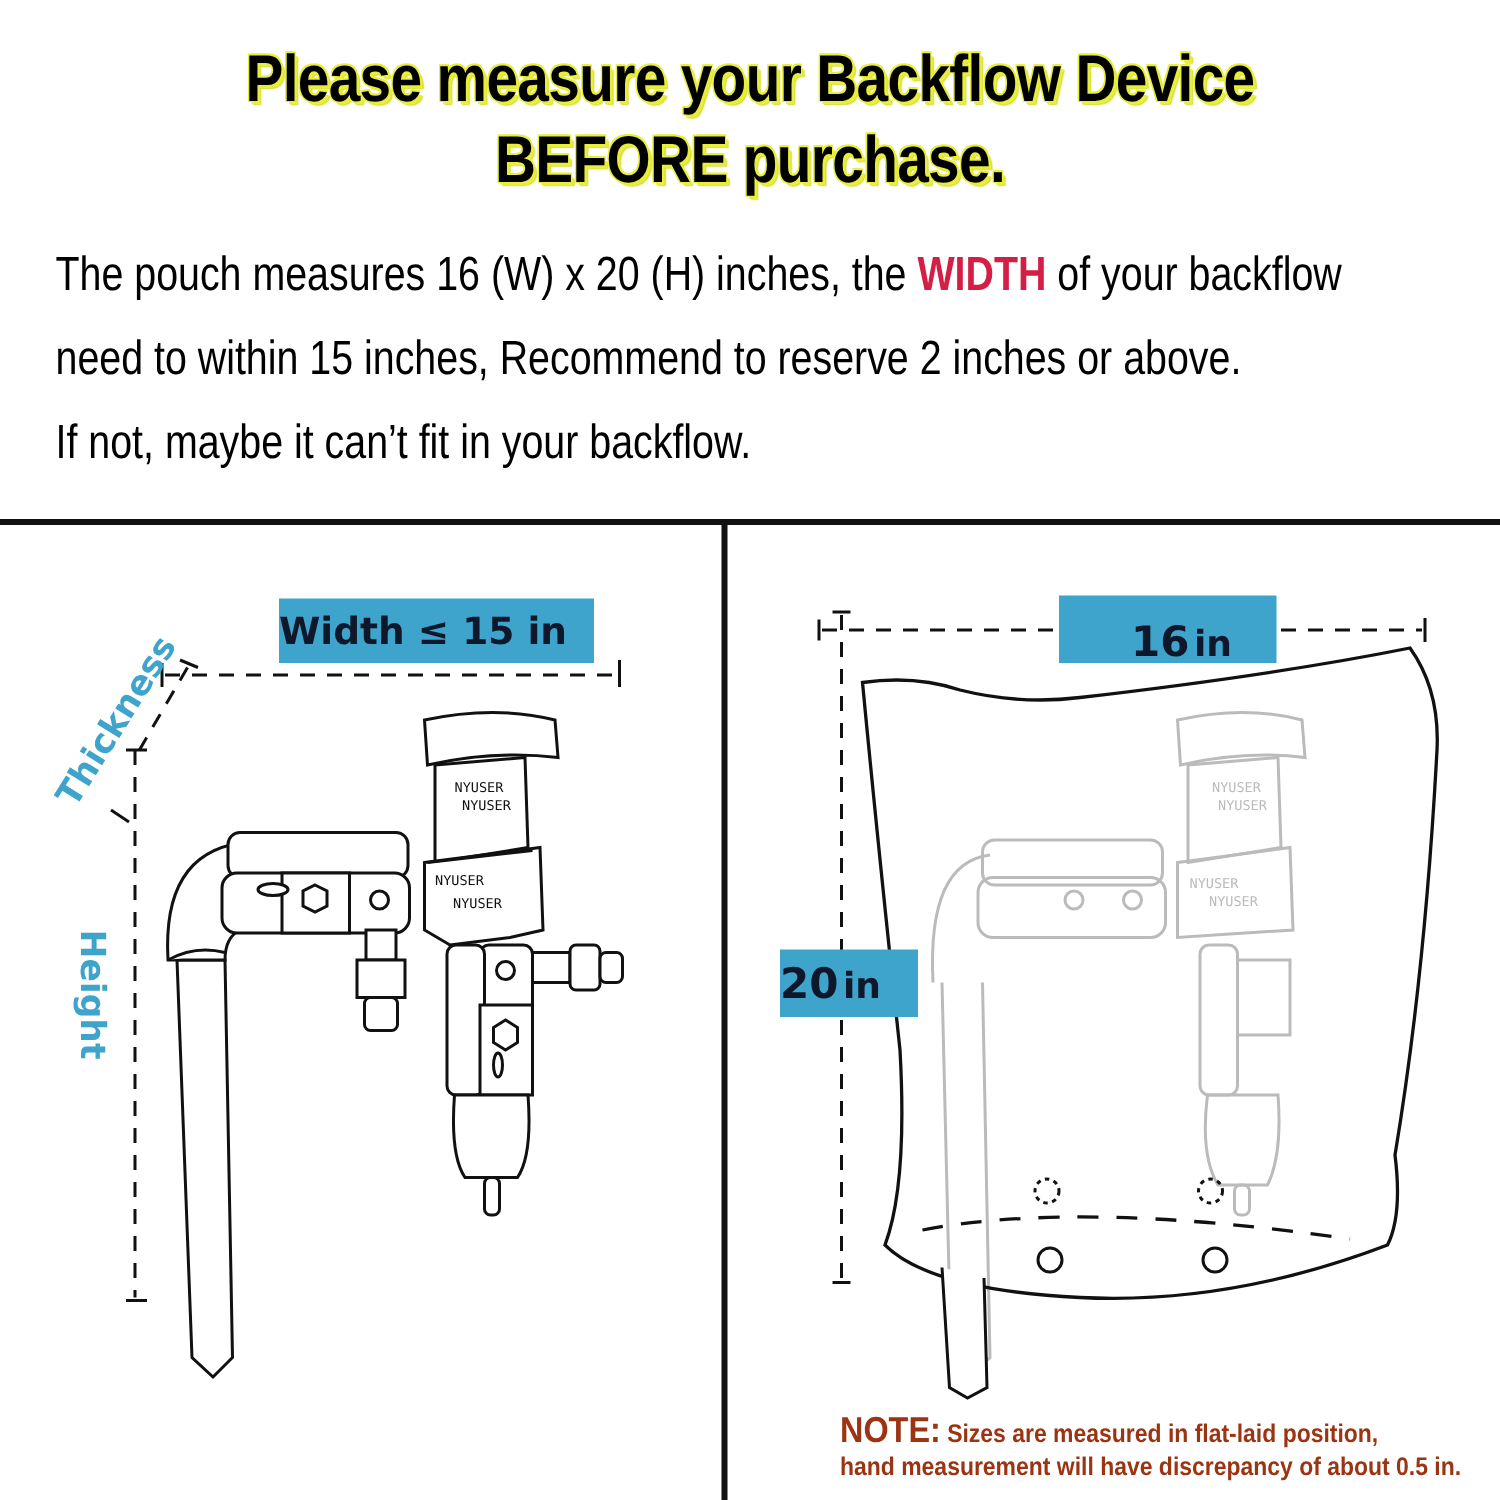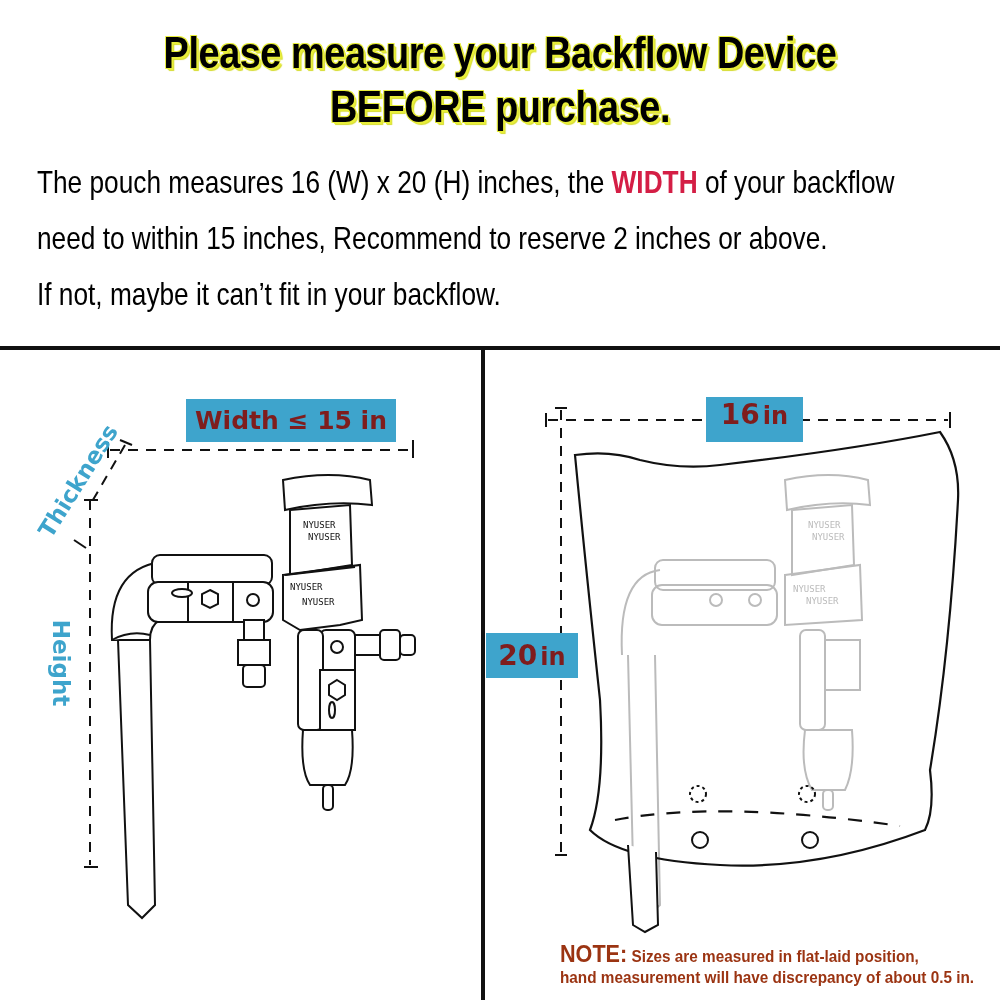--- a/index.html
+++ b/index.html
@@ -9,24 +9,24 @@
     text-shadow:2px 2px 0 #e8ee3a,-1px -1px 0 #e8ee3a,1px -1px 0 #e8ee3a,-1px 1px 0 #e8ee3a,3px 3px 1px #d6dc30;}
   .hl1{top:28px;}
   .hl2{top:82px;}
   .body-line{position:absolute;left:37px;font-size:32px;color:#000;white-space:nowrap;transform:scaleX(0.82);transform-origin:left center;font-weight:normal;}
   .bl1{top:164px;}
   .bl2{top:220px;}
   .bl3{top:276px;}
   .red{color:#d41e45;font-weight:bold;}
   .hrule{position:absolute;left:0;top:346px;width:1000px;height:4px;background:#111;}
   .vrule{position:absolute;left:481px;top:348px;width:4px;height:652px;background:#111;}
-  .label-box{position:absolute;background:#3ea4cc;color:#7f1d1d;font-weight:bold;text-align:center;font-family:"DejaVu Sans",sans-serif;}
+  .label-box{position:absolute;background:#3ea4cc;color:#0f172a;font-weight:bold;text-align:left;font-family:"DejaVu Sans",sans-serif;}
   .lb-width{left:186px;top:399px;width:210px;height:43px;line-height:43px;font-size:25px;}
-  .lb-16{left:706px;top:397px;width:97px;height:45px;line-height:35px;font-size:28px;}
-  .lb-20{left:486px;top:633px;width:92px;height:45px;line-height:45px;font-size:28px;}
+  .lb-16{left:706px;top:397px;width:97px;height:45px;line-height:61px;font-size:28px;padding-left:48px;}
+  .lb-20{left:520px;top:633px;width:92px;height:45px;line-height:45px;font-size:28px;}
   .lb-16 .unit,.lb-20 .unit{font-size:24px;margin-left:3px;}
   .rot-label{position:absolute;color:#3ea4cc;font-weight:bold;font-size:23px;font-family:"DejaVu Sans",sans-serif;white-space:nowrap;}
   .thickness{left:14px;top:468px;transform:rotate(-58deg);transform-origin:center;}
   .height{left:18px;top:650px;transform:rotate(90deg);transform-origin:center;}
   .note{position:absolute;left:560px;top:940px;color:#9b3412;font-weight:bold;white-space:nowrap;font-family:"Liberation Sans",sans-serif;}
   .note-l1{font-size:17px;transform:scaleX(0.9);transform-origin:left;}
   .note-l1 .note-key{font-size:24px;}
   .note-l2{font-size:17px;margin-top:0px;transform:scaleX(0.9);transform-origin:left;}
   svg.art{position:absolute;left:0;top:0;}
 </style>

